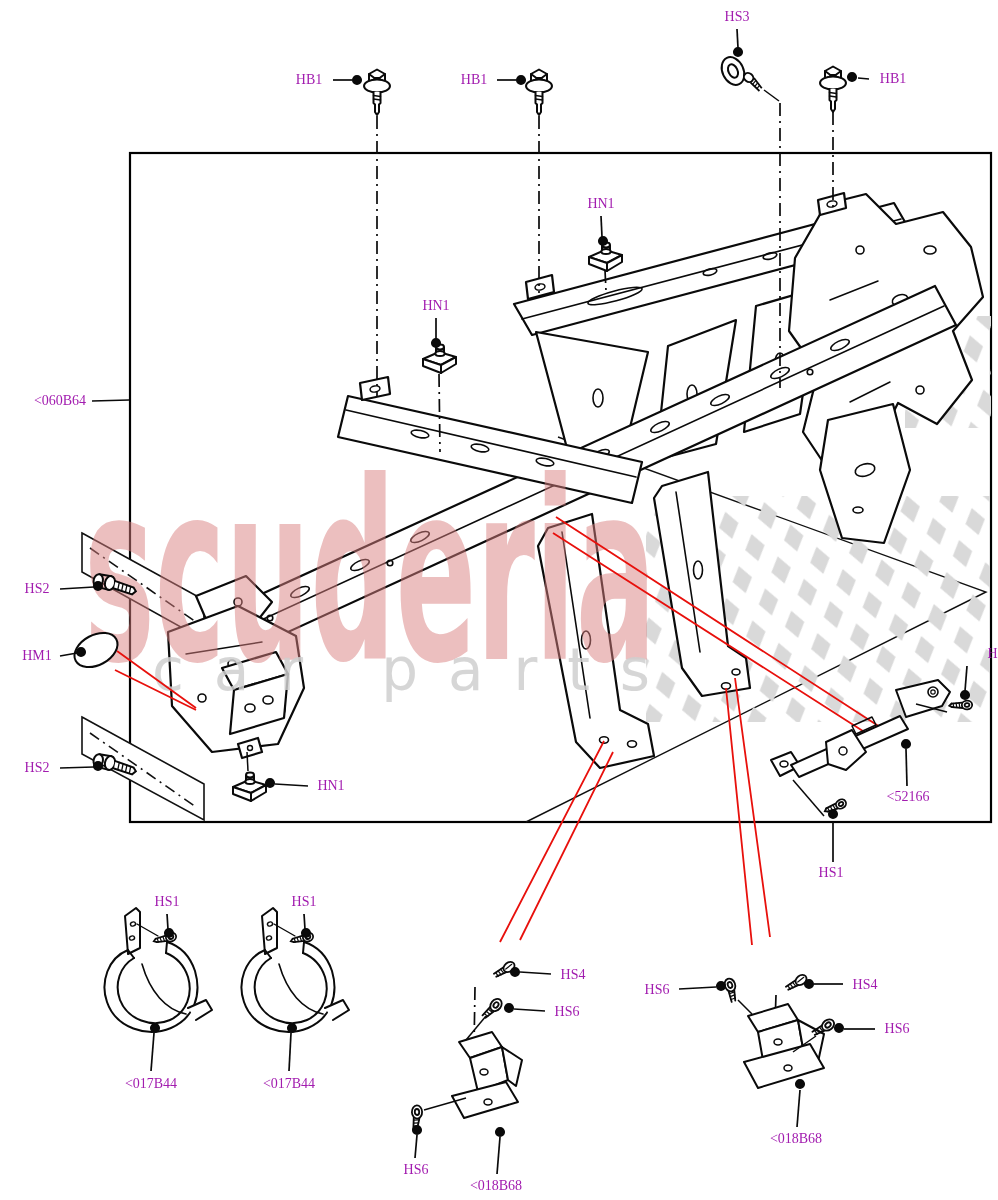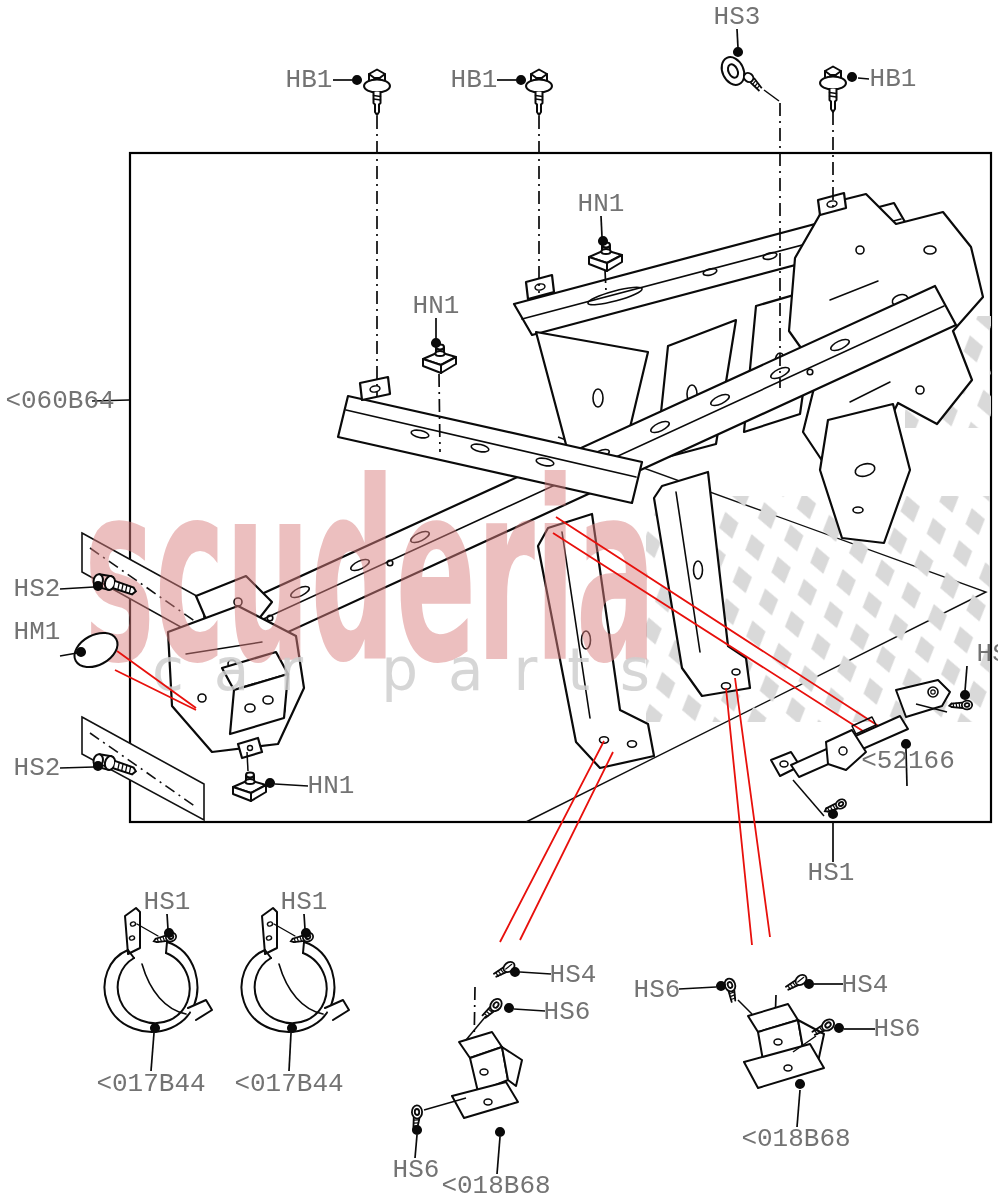--- a/index.html
+++ b/index.html
@@ -1,20 +1,20 @@
 <!DOCTYPE html>
 <html><head>
 <meta charset="utf-8">
 <style>
   html,body{margin:0;padding:0;background:#fff;}
   .stage{position:relative;width:998px;height:1200px;background:#fff;overflow:hidden;
          font-family:"Liberation Sans",sans-serif;}
   .stage svg{position:absolute;left:0;top:0;}
-  .lbl{position:absolute;transform:translate(-50%,-50%);font-size:26px;line-height:1;
-       color:#737373;white-space:nowrap;font-family:Liberation Mono, monospace;cursor:pointer;}
+  .lbl{position:absolute;transform:translate(-50%,-50%);font-size:14px;line-height:1;
+       color:#a21caf;white-space:nowrap;font-family:Liberation Serif, serif;cursor:pointer;}
 </style>
 </head>
 <body>
 
 <div class="stage">
 
 <svg width="998" height="1200" viewBox="0 0 998 1200" xmlns="http://www.w3.org/2000/svg">
   <defs>
     <pattern id="chk" width="40" height="56" patternUnits="userSpaceOnUse" patternTransform="rotate(-14)">
       <polygon points="20,0 30,14 20,28 10,14" fill="#d9d9d9"></polygon>
@@ -348,25 +348,25 @@
 </svg>
 
 <div class="lbl" style="left:737px;top:17px">HS3</div>
 <div class="lbl" style="left:309px;top:80px">HB1</div>
 <div class="lbl" style="left:474px;top:80px">HB1</div>
 <div class="lbl" style="left:893px;top:79px">HB1</div>
 <div class="lbl" style="left:601px;top:204px">HN1</div>
 <div class="lbl" style="left:436px;top:306px">HN1</div>
 <div class="lbl" style="left:60px;top:401px">&lt;060B64</div>
 <div class="lbl" style="left:37px;top:589px">HS2</div>
-<div class="lbl" style="left:37px;top:632px">HM1</div>
+<div class="lbl" style="left:37px;top:656px">HM1</div>
 <div class="lbl" style="left:37px;top:768px">HS2</div>
 <div class="lbl" style="left:331px;top:786px">HN1</div>
 <div class="lbl" style="left:1000px;top:654px">HS5</div>
-<div class="lbl" style="left:908px;top:761px">&lt;52166</div>
+<div class="lbl" style="left:908px;top:797px">&lt;52166</div>
 <div class="lbl" style="left:831px;top:873px">HS1</div>
 <div class="lbl" style="left:167px;top:902px">HS1</div>
 <div class="lbl" style="left:304px;top:902px">HS1</div>
 <div class="lbl" style="left:151px;top:1084px">&lt;017B44</div>
 <div class="lbl" style="left:289px;top:1084px">&lt;017B44</div>
 <div class="lbl" style="left:573px;top:975px">HS4</div>
 <div class="lbl" style="left:567px;top:1012px">HS6</div>
 <div class="lbl" style="left:416px;top:1170px">HS6</div>
 <div class="lbl" style="left:496px;top:1186px">&lt;018B68</div>
 <div class="lbl" style="left:657px;top:990px">HS6</div>

